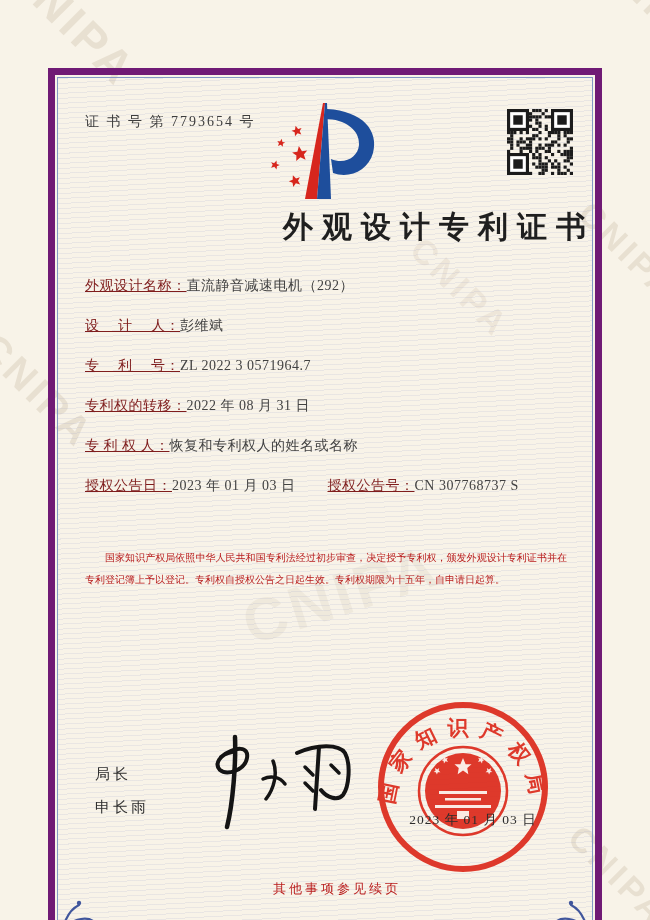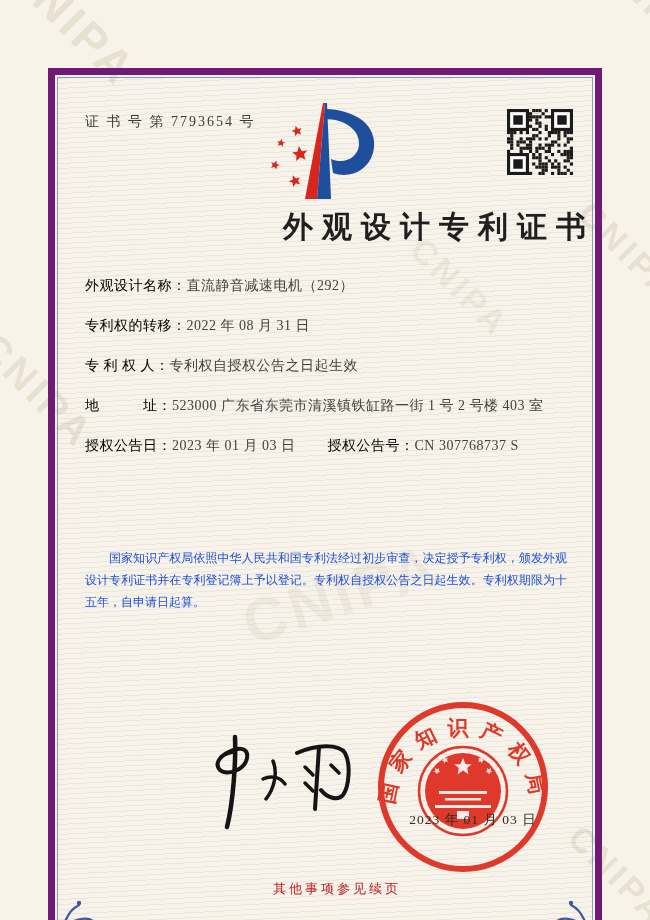--- a/index.html
+++ b/index.html
@@ -60,27 +60,27 @@
 
   .title {
     position:absolute; top:132px; left:0; right:0;
     text-align:right;
     font-size:30px; font-weight:bold; letter-spacing:9px;
     color:#1f1f1f;
   }
 
   .fields { position:absolute; left:30px; right:26px; top:202px; }
   .field-row { font-size:14px; line-height:18px; margin-bottom:22px; color:#424242; letter-spacing:0.5px; white-space:nowrap; }
-  .field-row .lbl { color:#000000; }
+  .field-row .lbl { color:#7f1d1d;text-decoration:underline; }
   .grant-row { display:flex; }
   .grant-right { margin-left:32px; }
 
   .paragraphs {
     position:absolute; left:30px; right:28px; top:472px;
-    font-size:12px; line-height:22px; text-align:justify; color:#1d4ed8;
+    font-size:10px; line-height:22px; text-align:justify; color:#b91c1c;
   }
   .paragraphs p { text-indent:2em; }
 
   .officer { position:absolute; left:40px; top:690px; font-size:15px; letter-spacing:3px; color:#2e2e2e; }
   .officer .name { margin-top:14px; }
 
   .signature { position:absolute; left:138px; top:656px; width:180px; height:110px; }
 
   .seal { position:absolute; left:320px; top:624px; width:176px; height:176px; opacity:0.92; }
   .seal-date {
@@ -287,38 +287,45 @@
           <rect x="60" y="60" width="3" height="3"></rect>
         </svg></div>
 
     <div class="title">外观设计专利证书</div>
 
     <div class="fields">
       <div class="field-row">
         <span class="lbl">外观设计名称：</span><span>直流静音减速电机（292）</span>
       </div>
       <div class="field-row">
+        <span class="lbl">设　 计 　人：</span><span>彭维斌</span>
+      </div>
+      <div class="field-row">
+        <span class="lbl">专　 利 　号：</span><span>ZL 2022 3 0571964.7</span>
+      </div>
+      <div class="field-row">
         <span class="lbl">专利权的转移：</span><span>2022 年 08 月 31 日</span>
       </div>
       <div class="field-row">
-        <span class="lbl">专 利 权 人：</span><span>专利权自授权公告之日起生效</span>
-      </div>
-      <div class="field-row">
-        <span class="lbl">地　　　址：</span><span>523000 广东省东莞市清溪镇铁缸路一街 1 号 2 号楼 403 室</span>
+        <span class="lbl">专 利 权 人：</span><span>恢复和专利权人的姓名或名称</span>
       </div>
       <div class="field-row grant-row">
         <span><span class="lbl">授权公告日：</span><span>2023 年 01 月 03 日</span></span>
         <span class="grant-right"><span class="lbl">授权公告号：</span><span>CN 307768737 S</span></span>
       </div>
     </div>
 
     <div class="paragraphs">
       <p>国家知识产权局依照中华人民共和国专利法经过初步审查，决定授予专利权，颁发外观设计专利证书并在专利登记簿上予以登记。专利权自授权公告之日起生效。专利权期限为十五年，自申请日起算。</p>
     </div>
 
+    <div class="officer">
+      <div>局长</div>
+      <div class="name">申长雨</div>
+    </div>
 
     <div class="signature">
       <svg viewBox="0 0 180 110" width="180" height="110" fill="none" stroke="#141414" stroke-linecap="round" stroke-linejoin="round" aria-hidden="true">
         <path d="M28,26 C44,14 56,16 54,27 C52,39 34,45 27,39 C21,33 27,23 39,21" stroke-width="4"></path>
         <path d="M42,6 C43,32 40,72 34,96" stroke-width="4.5"></path>
         <path d="M80,30 C85,42 81,58 73,68" stroke-width="3.5"></path>
         <path d="M70,48 C78,44 87,46 92,53" stroke-width="3.5"></path>
         <path d="M104,22 C124,13 146,13 152,22 C158,33 156,56 150,64 C145,70 134,67 128,59" stroke-width="4"></path>
         <path d="M126,16 L122,78" stroke-width="4"></path>
         <path d="M112,36 l8,8" stroke-width="3.5"></path>

